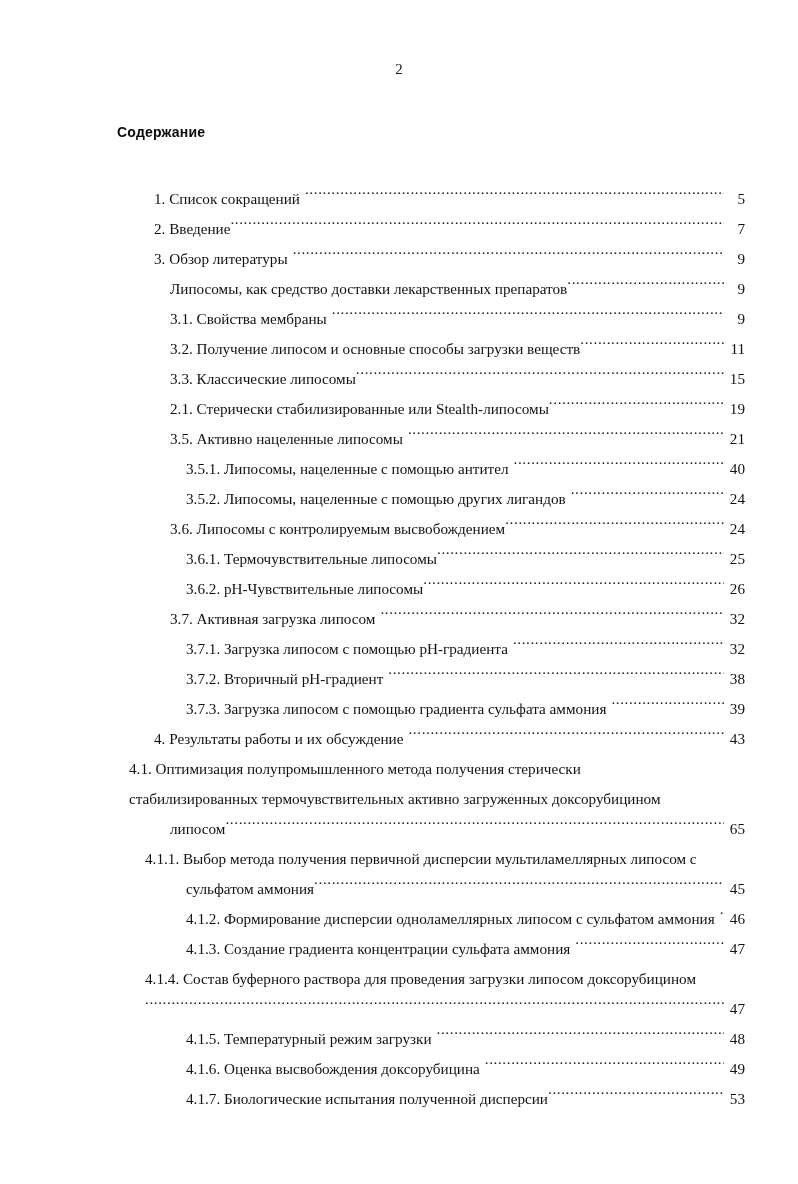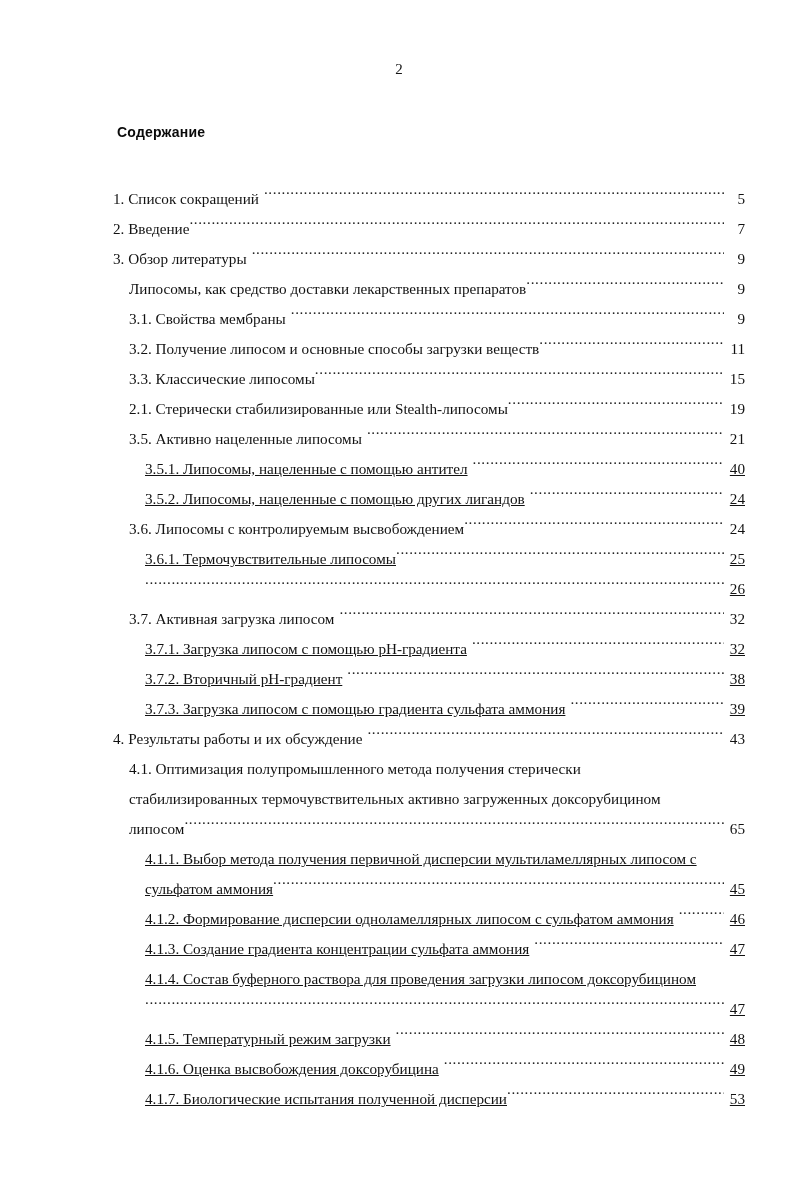--- a/index.html
+++ b/index.html
@@ -67,20 +67,21 @@
 
   .toc-entry .row {
     display: flex;
     align-items: baseline;
     width: 100%;
   }
 
   .toc-entry .label {
     flex: 0 0 auto;
     white-space: pre;
+    margin-left: 41px;
   }
 
   
   .toc-entry .leader {
     flex: 1 1 auto;
     position: relative;
     overflow: hidden;
     height: 1em;
     margin: 0 0 0 0;
   }
@@ -105,21 +106,21 @@
   }
 
   
   .gap-before .leader::before {
     left: 5px;
   }
 
   
   .lvl0 { padding-left: 0px; }
   .lvl1 { padding-left: 16px; }
-  .lvl2 { padding-left: 32px; text-decoration: underline; }
+  .lvl2 { padding-left: 32px; }
 
   
   .toc-entry .wrapline {
     display: block;
     white-space: nowrap;
   }
 </style>
 </head>
 <body>
 
@@ -216,20 +217,21 @@
       </div>
       <div class="toc-entry lvl2">
         <div class="row">
           <span class="label">3.6.1. Термочувствительные липосомы</span>
           <span class="leader"></span>
           <span class="pageno">25</span>
         </div>
       </div>
       <div class="toc-entry lvl2">
         <div class="row">
+          <span class="label">3.6.2. pH-Чувствительные липосомы</span>
           <span class="leader"></span>
           <span class="pageno">26</span>
         </div>
       </div>
       <div class="toc-entry lvl1 gap-before">
         <div class="row">
           <span class="label">3.7. Активная загрузка липосом</span>
           <span class="leader"></span>
           <span class="pageno">32</span>
         </div>

